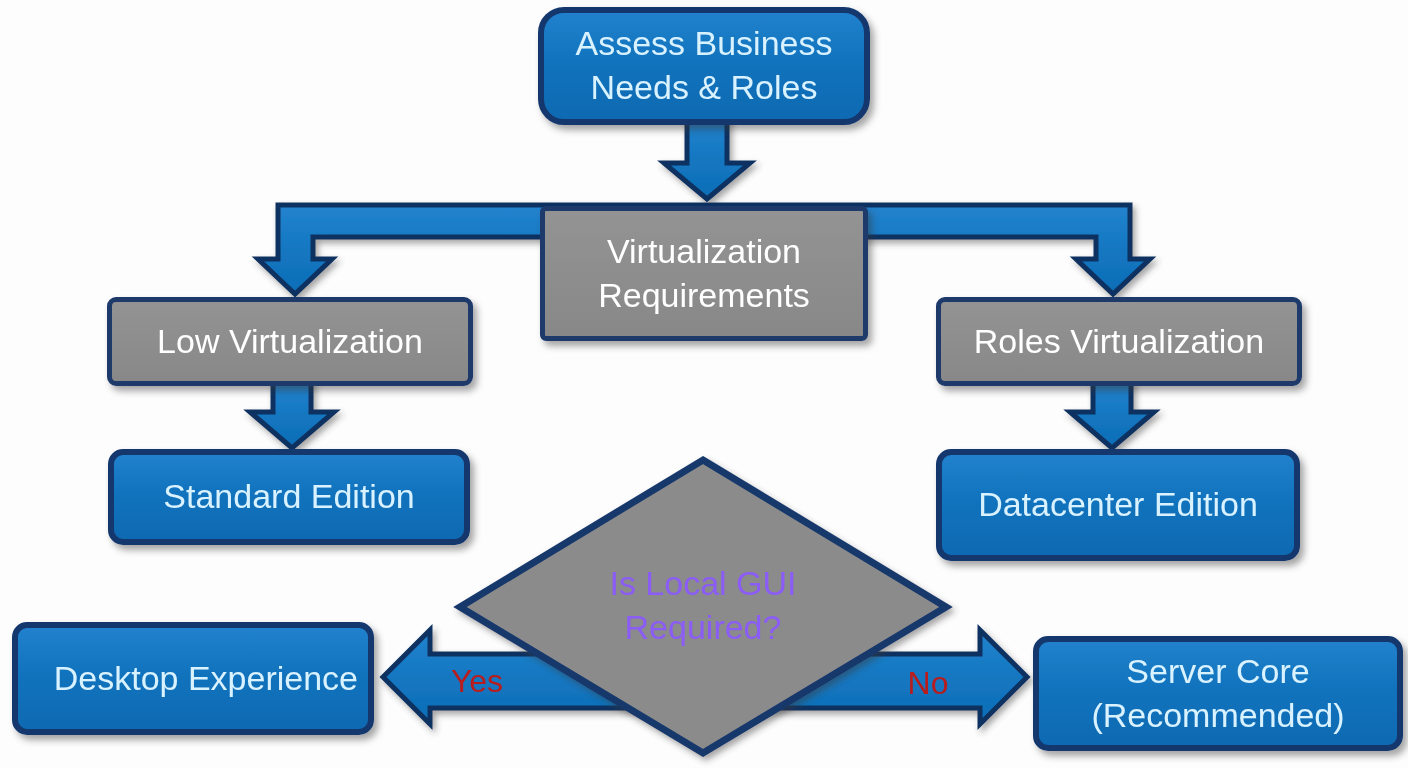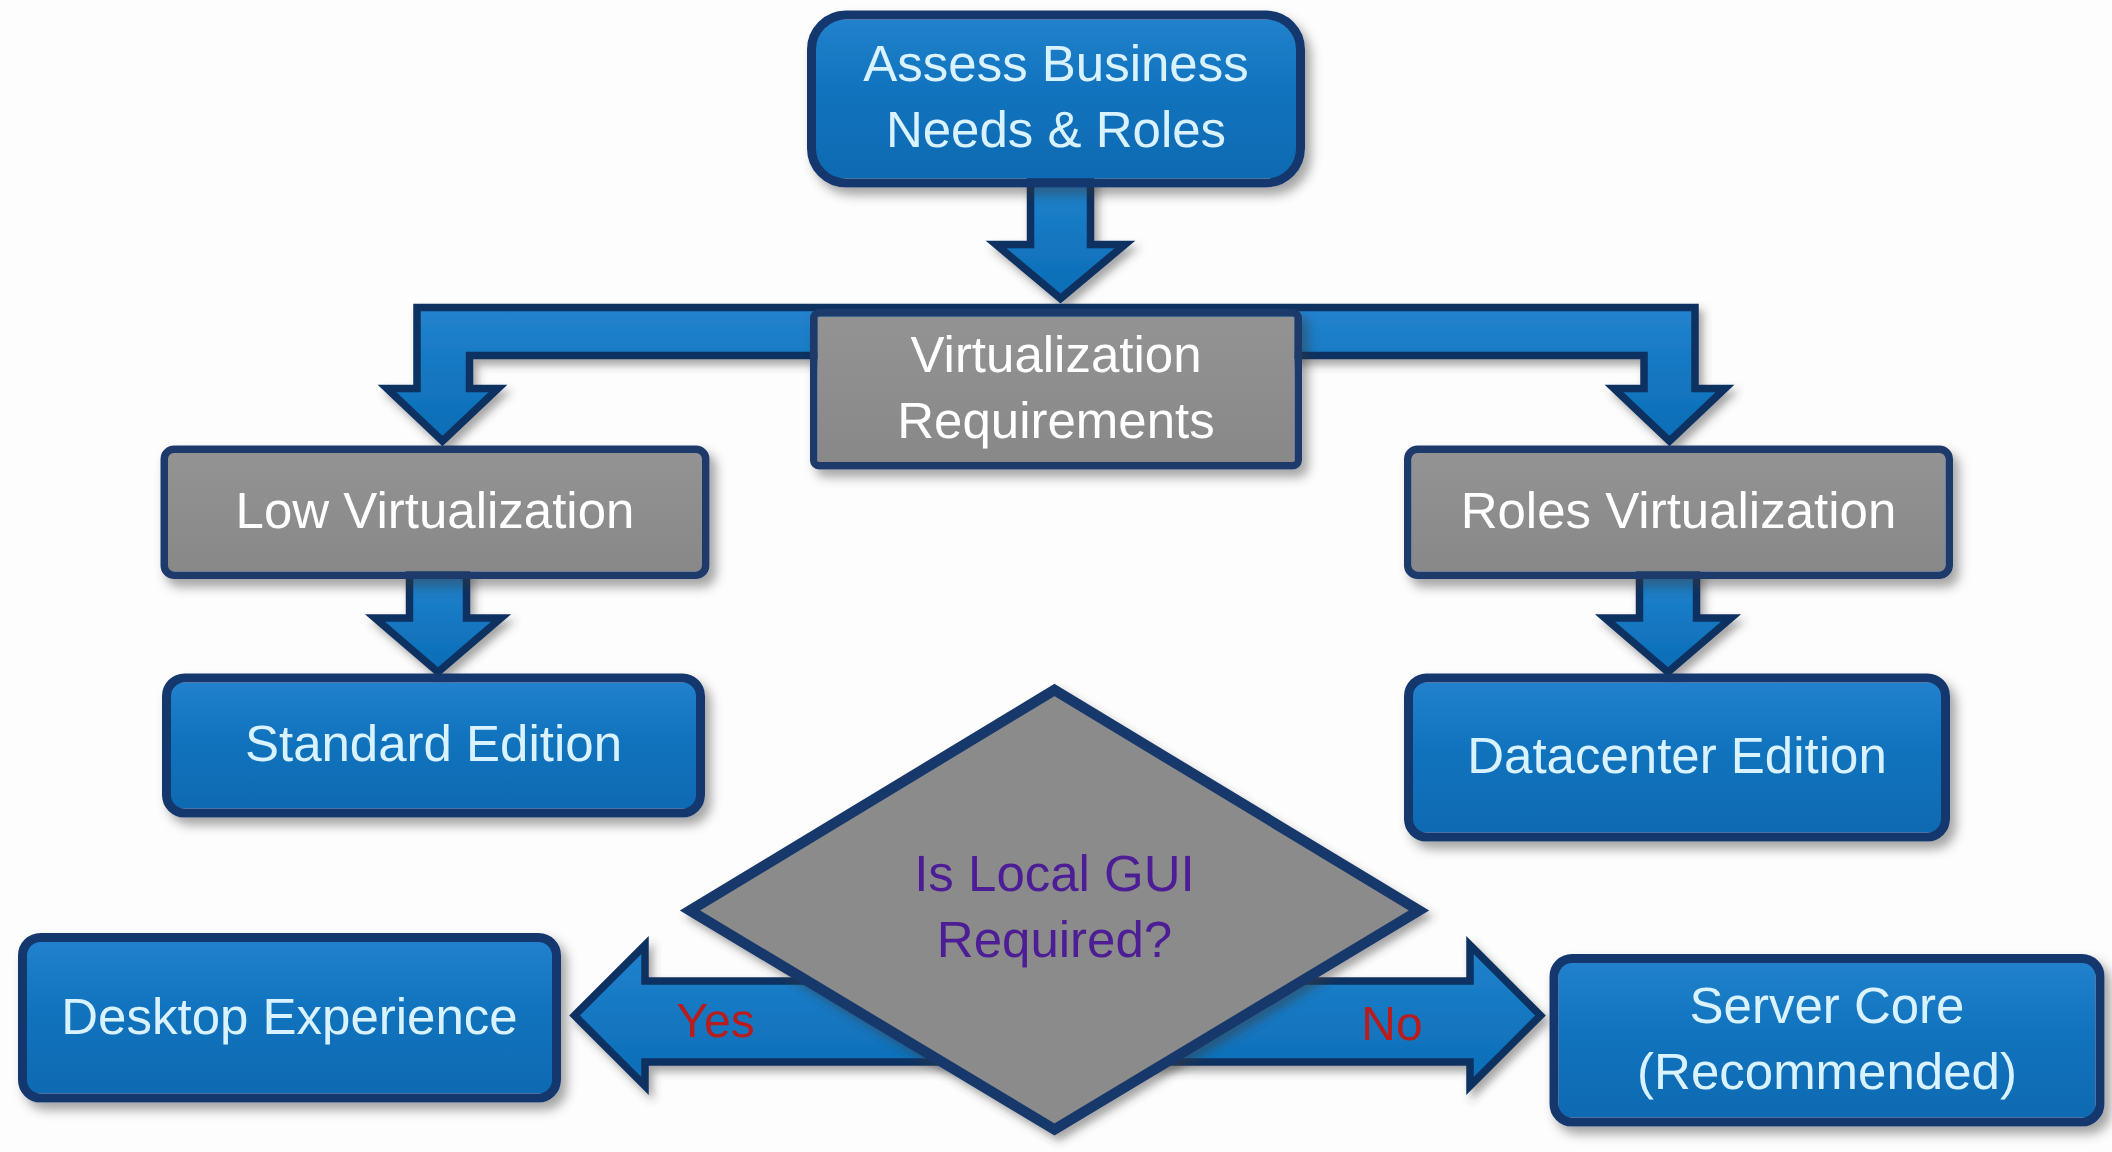--- a/index.html
+++ b/index.html
@@ -32,21 +32,21 @@
     border:5px solid #1d3a6b;
     border-radius:9px;
     color:#ffffff;
     box-shadow:4px 5px 7px rgba(55,55,55,0.45);
   }
   .diamond-label{
     position:absolute;
     z-index:3;
     width:330px;
     text-align:center;
-    color:#4c1d95;
+    color:#8b5cf6;
     font-size:34px;line-height:1.3;
   }
   .edge-label{
     position:absolute;
     z-index:3;
     transform:translate(-50%,-50%);
     color:#b91c1c;
     font-size:32px;
   }
 </style>
@@ -77,41 +77,41 @@
 
     <polygon points="383,677 430,630 430,654 980,654 980,630 1027,677 980,724 980,708 430,708 430,724" fill="url(#blueGrad)" stroke="#0e3262" stroke-width="5" filter="url(#ds)"></polygon>
 
     <polygon points="703,460 946,607 703,753 460,607" fill="#8b8b8b" stroke="#16376b" stroke-width="7" filter="url(#ds)"></polygon>
   </svg>
 
   <div class="node blue" style="left:538px;top:7px;width:332px;height:118px;border-radius:26px;">
     <span>Assess Business Needs &amp; Roles</span>
   </div>
 
-  <div class="node gray" style="left:540px;top:206px;width:328px;height:107px;border-radius:6px;">
+  <div class="node gray" style="left:540px;top:206px;width:328px;height:135px;border-radius:6px;">
     <span>Virtualization Requirements</span>
   </div>
 
   <div class="node gray" style="left:107px;top:297px;width:366px;height:89px;">
     <span>Low Virtualization</span>
   </div>
 
   <div class="node gray" style="left:936px;top:297px;width:366px;height:89px;">
     <span>Roles Virtualization</span>
   </div>
 
   <div class="node blue" style="left:108px;top:449px;width:362px;height:96px;">
     <span>Standard Edition</span>
   </div>
 
   <div class="node blue" style="left:936px;top:449px;width:364px;height:112px;">
     <span>Datacenter Edition</span>
   </div>
 
-  <div class="node blue" style="left:12px;top:622px;width:362px;height:113px;">
+  <div class="node blue" style="left:12px;top:622px;width:362px;height:113px;justify-content:flex-end;">
     <span>Desktop Experience</span>
   </div>
 
   <div class="node blue" style="left:1033px;top:636px;width:370px;height:115px;">
     <span>Server Core (Recommended)</span>
   </div>
 
   <div class="diamond-label" style="left:538px;top:561px;">
     <span>Is Local GUI Required?</span>
   </div>

